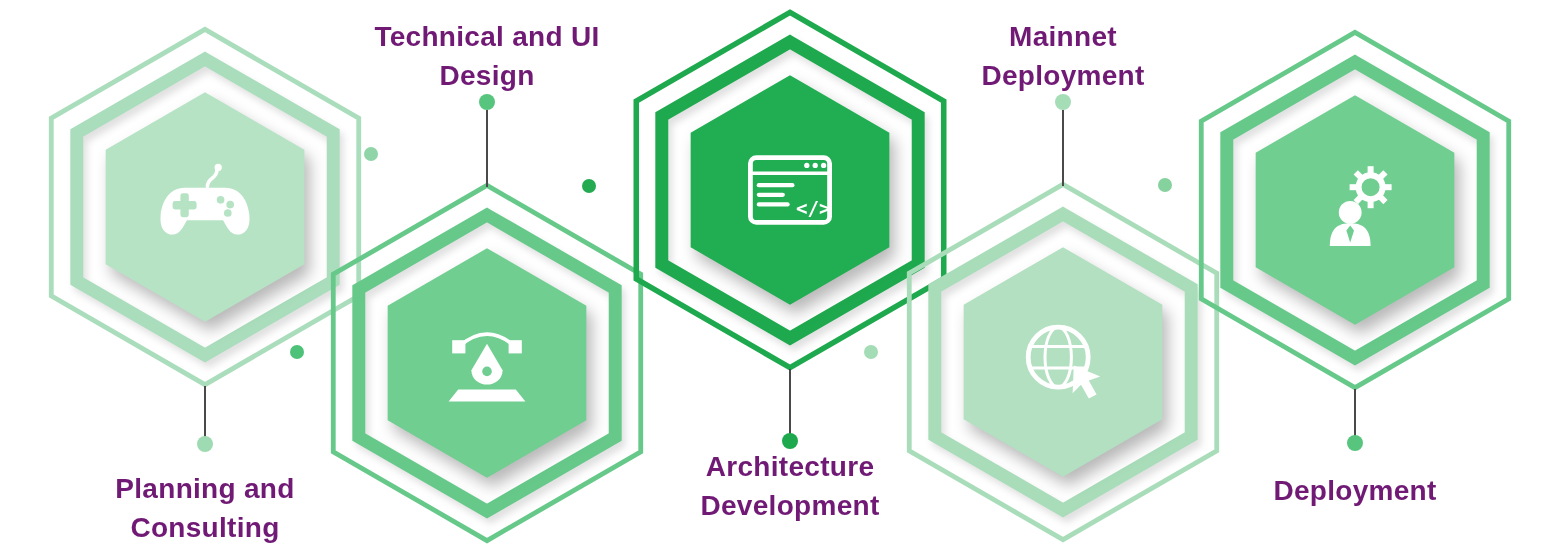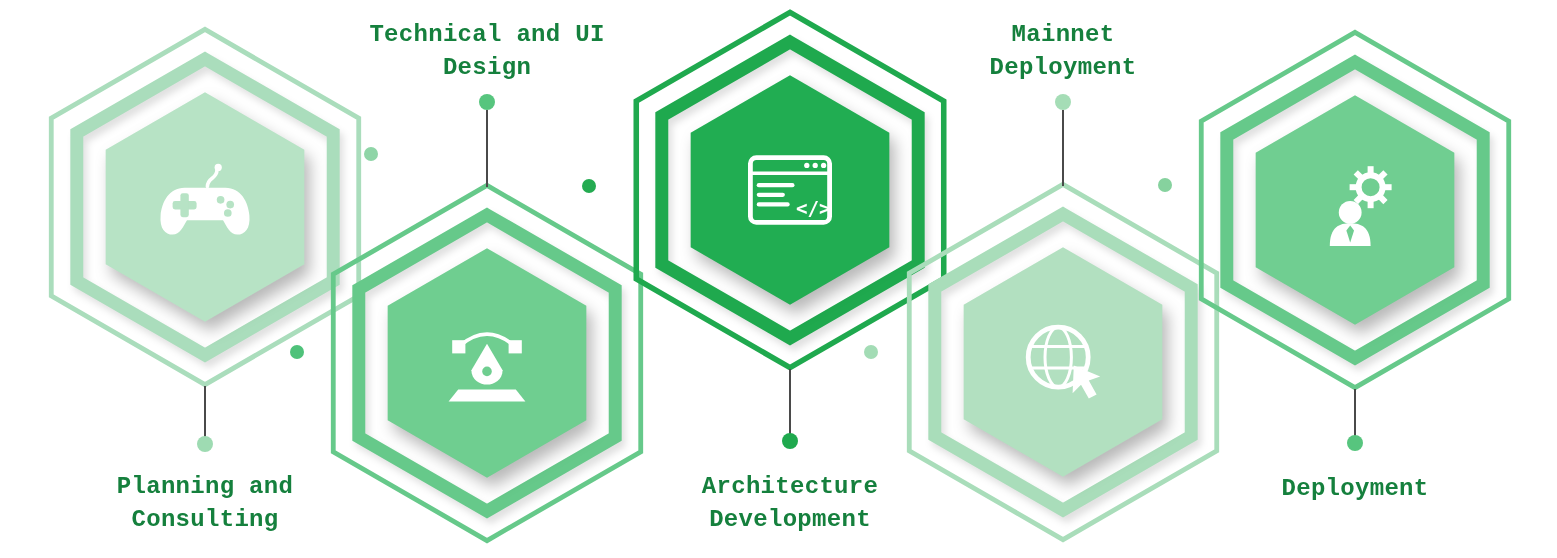--- a/index.html
+++ b/index.html
@@ -16,26 +16,25 @@
   .hexes { position: absolute; inset: 0; width: 100%; height: 100%; overflow: visible; }
   .hex-ring  { filter: drop-shadow(2px 3px 2px rgba(0,0,0,0.12)); }
   .hex-inner { filter: drop-shadow(3px 5px 4px rgba(0,0,0,0.28)); }
   .icon { position: absolute; left: 125px; top: 125px; width: 120px; height: 120px; }
   .overlay { position: absolute; left: 0; top: 0; width: 1557px; height: 558px; pointer-events: none; }
   .step-label {
     position: absolute;
     width: 320px;
     text-align: center;
     font-weight: bold;
-    font-size: 24px;
+    font-size: 28px;
     line-height: 1.38;
-    color: #15803d;
+    color: #701a75;
     letter-spacing: 0.3px;
     white-space: pre-line;
-    font-family: Liberation Mono, monospace;
   }
 </style>
 </head>
 <body>
 
 <div class="canvas">
 
   <div class="hex-item" style="left:20px; top:22px;">
     <svg class="hexes" viewBox="0 0 200 200">
       <polygon points="100,4 183.1,52 183.1,148 100,196 16.9,148 16.9,52" fill="none" stroke-width="2.6" stroke="#aaddbc"></polygon>
@@ -150,19 +149,19 @@
     <circle cx="297" cy="352" r="7" fill="#4fc27a"></circle>
     <circle cx="589" cy="186" r="7" fill="#24ab51"></circle>
     <circle cx="871" cy="352" r="7" fill="#a3dcb5"></circle>
     <circle cx="1165" cy="185" r="7" fill="#86d29e"></circle>
   </svg>
 
   <div class="step-label" style="left:45px; top:470px;">Planning and
 Consulting</div>
   <div class="step-label" style="left:327px; top:18px;">Technical and UI
 Design</div>
-  <div class="step-label" style="left:630px; top:470px;">Architecture
+  <div class="step-label" style="left:630px; top:448px;">Architecture
 Development</div>
   <div class="step-label" style="left:903px; top:18px;text-align:center;">Mainnet
 Deployment</div>
   <div class="step-label" style="left:1195px; top:472px;">Deployment</div>
 
 </div>
 
 </body></html>

